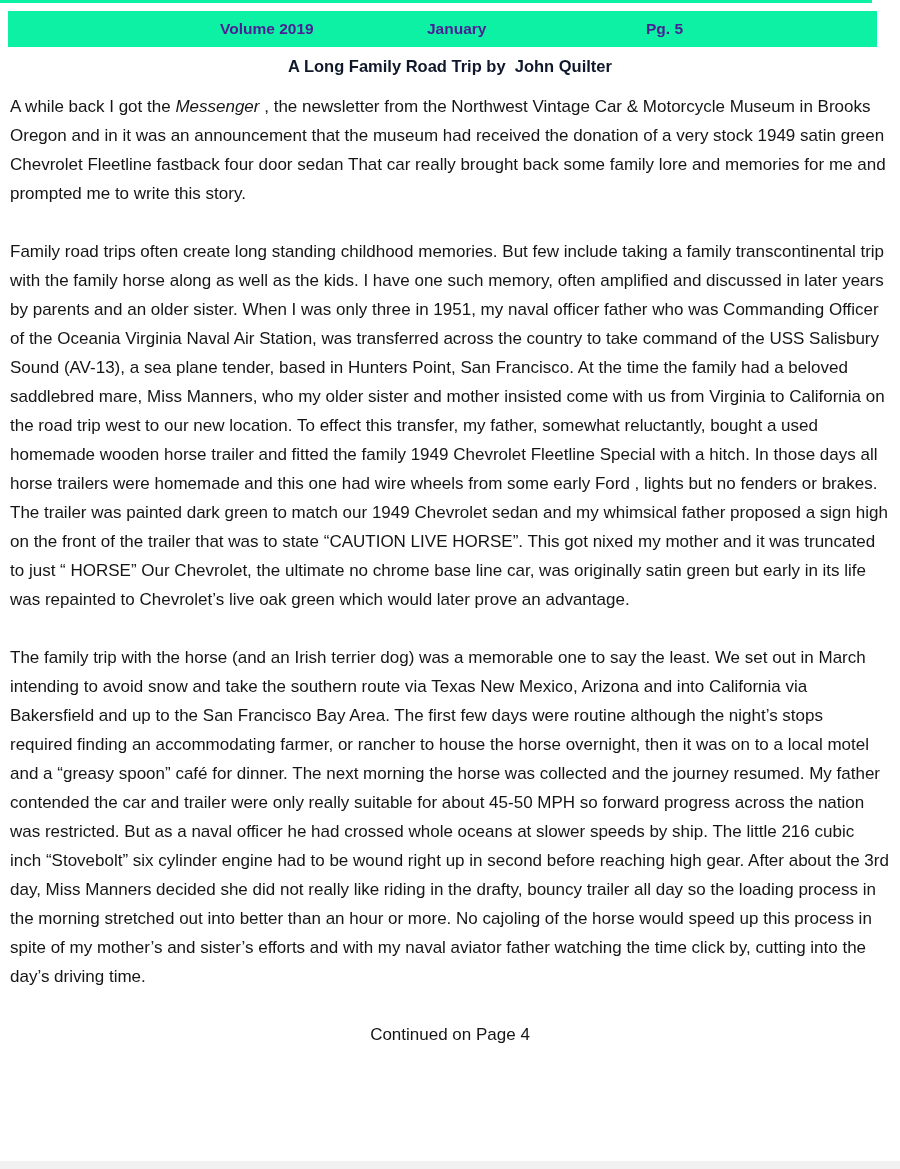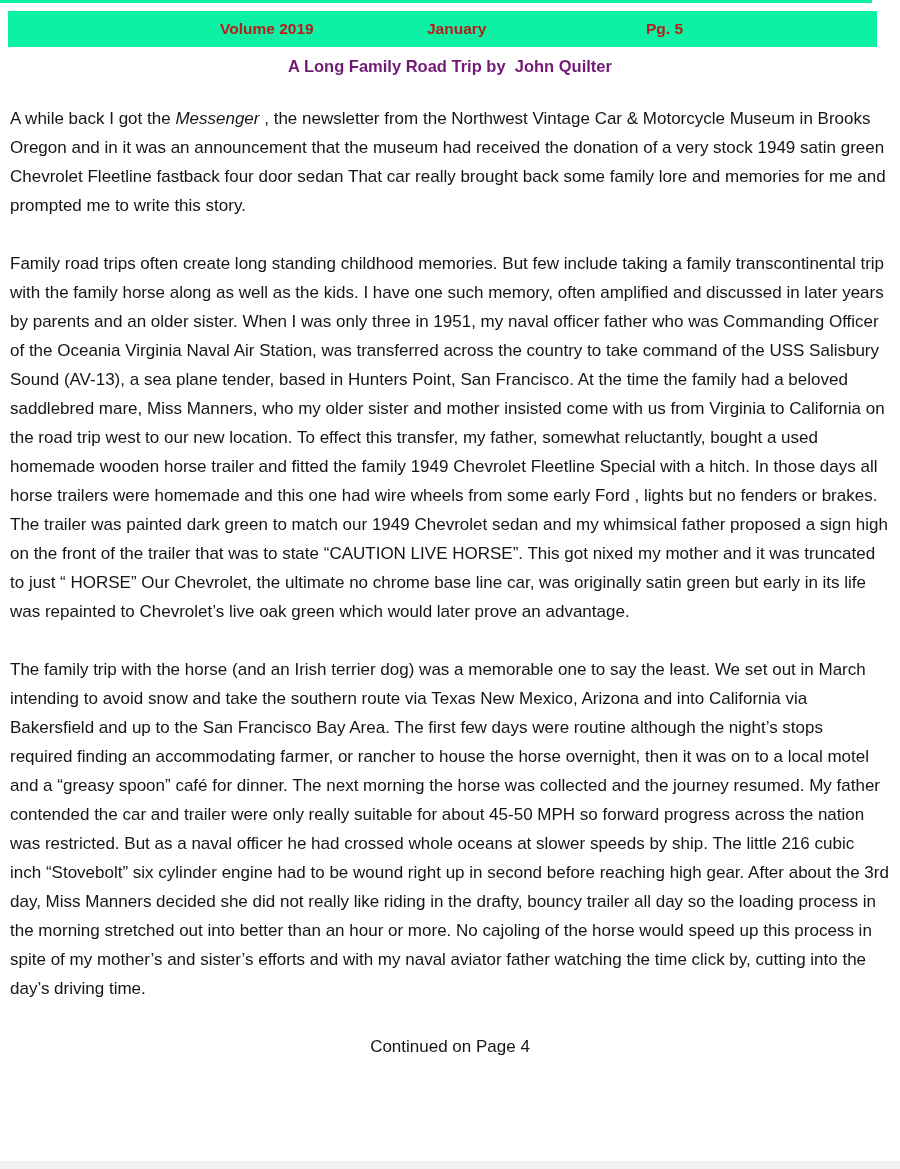--- a/index.html
+++ b/index.html
@@ -26,46 +26,46 @@
     top: 11px; left: 8px;
     width: 869px; height: 36px;
     background: #0df1a5;
   }
   .header-bar span {
     position: absolute;
     top: 0;
     line-height: 36px;
     font-weight: bold;
     font-size: 15.5px;
-    color: #b91c1c;
+    color: #4c1d95;
     white-space: nowrap;
   }
   .hdr-volume { left: 212px; }
   .hdr-month  { left: 419px; text-align: right; }
   .hdr-page   { left: 638px; }
   .page-title {
     position: absolute;
     top: 57px; left: 0;
     width: 100%;
     text-align: center;
     font-weight: bold;
     font-size: 16.5px;
-    color: #701a75;
+    color: #0f172a;
     white-space: pre-wrap;
   }
   .article {
     position: absolute;
     top: 92px; left: 10px;
     width: 880px;
     font-size: 17px;
     line-height: 29px;
     color: #151515;
   }
   .article p {
-    margin: 12px 0 29px 0;
+    margin: 0 0 29px 0;
   }
   .article p:last-child {
     margin-bottom: 0;
   }
   .continued {
     text-align: center;
     font-size: 17px;
     line-height: 29px;
     color: #151515;
   }

